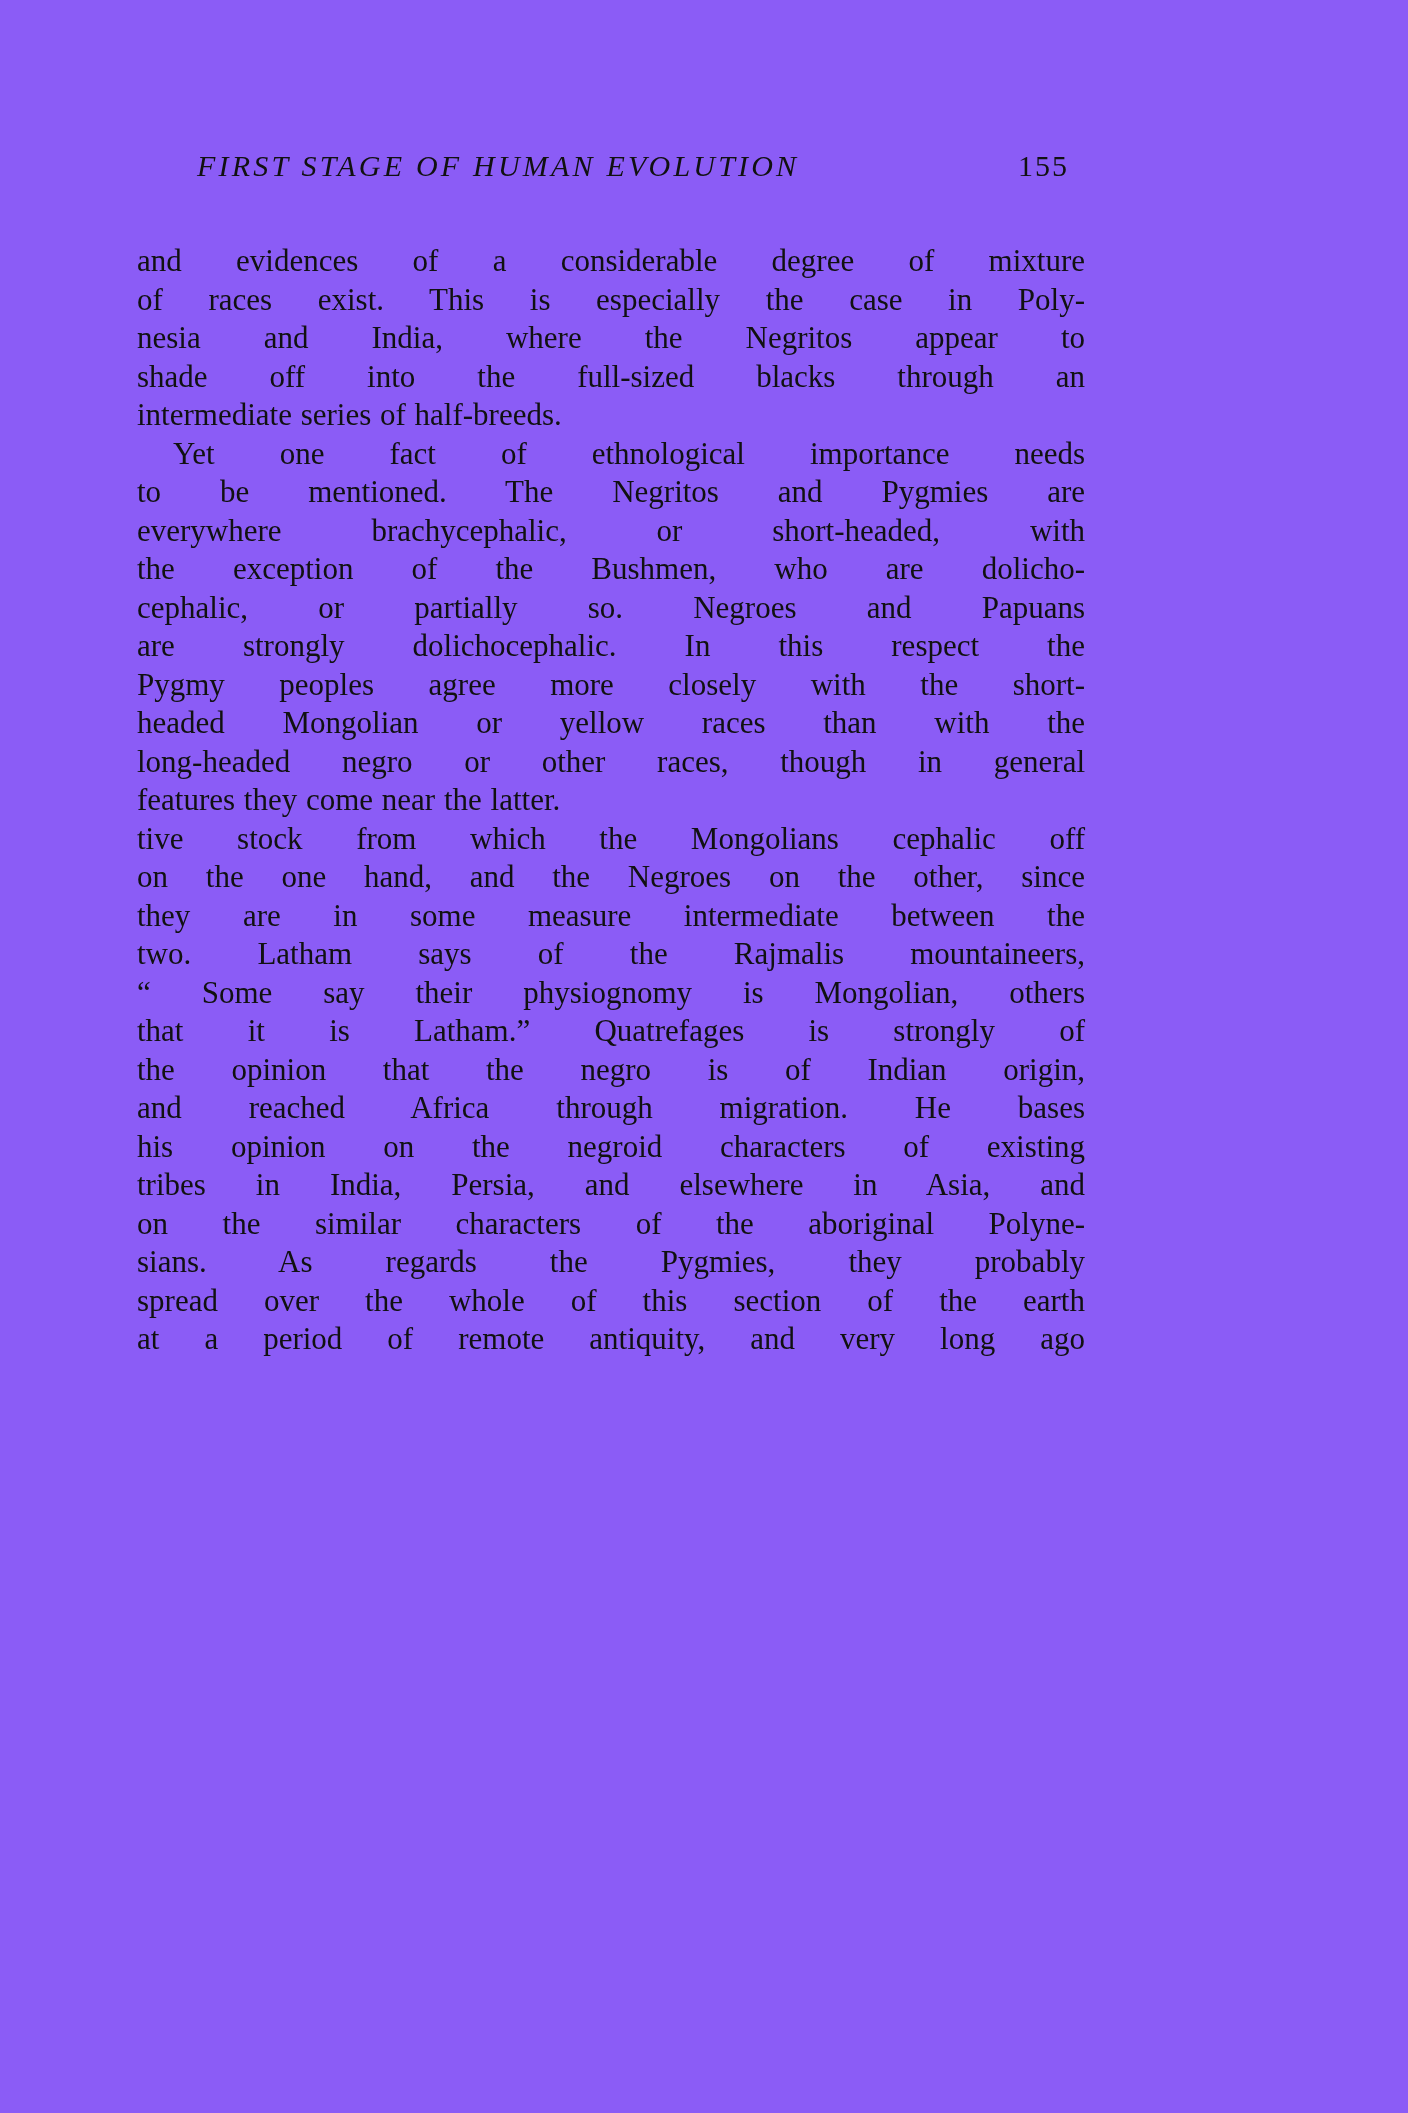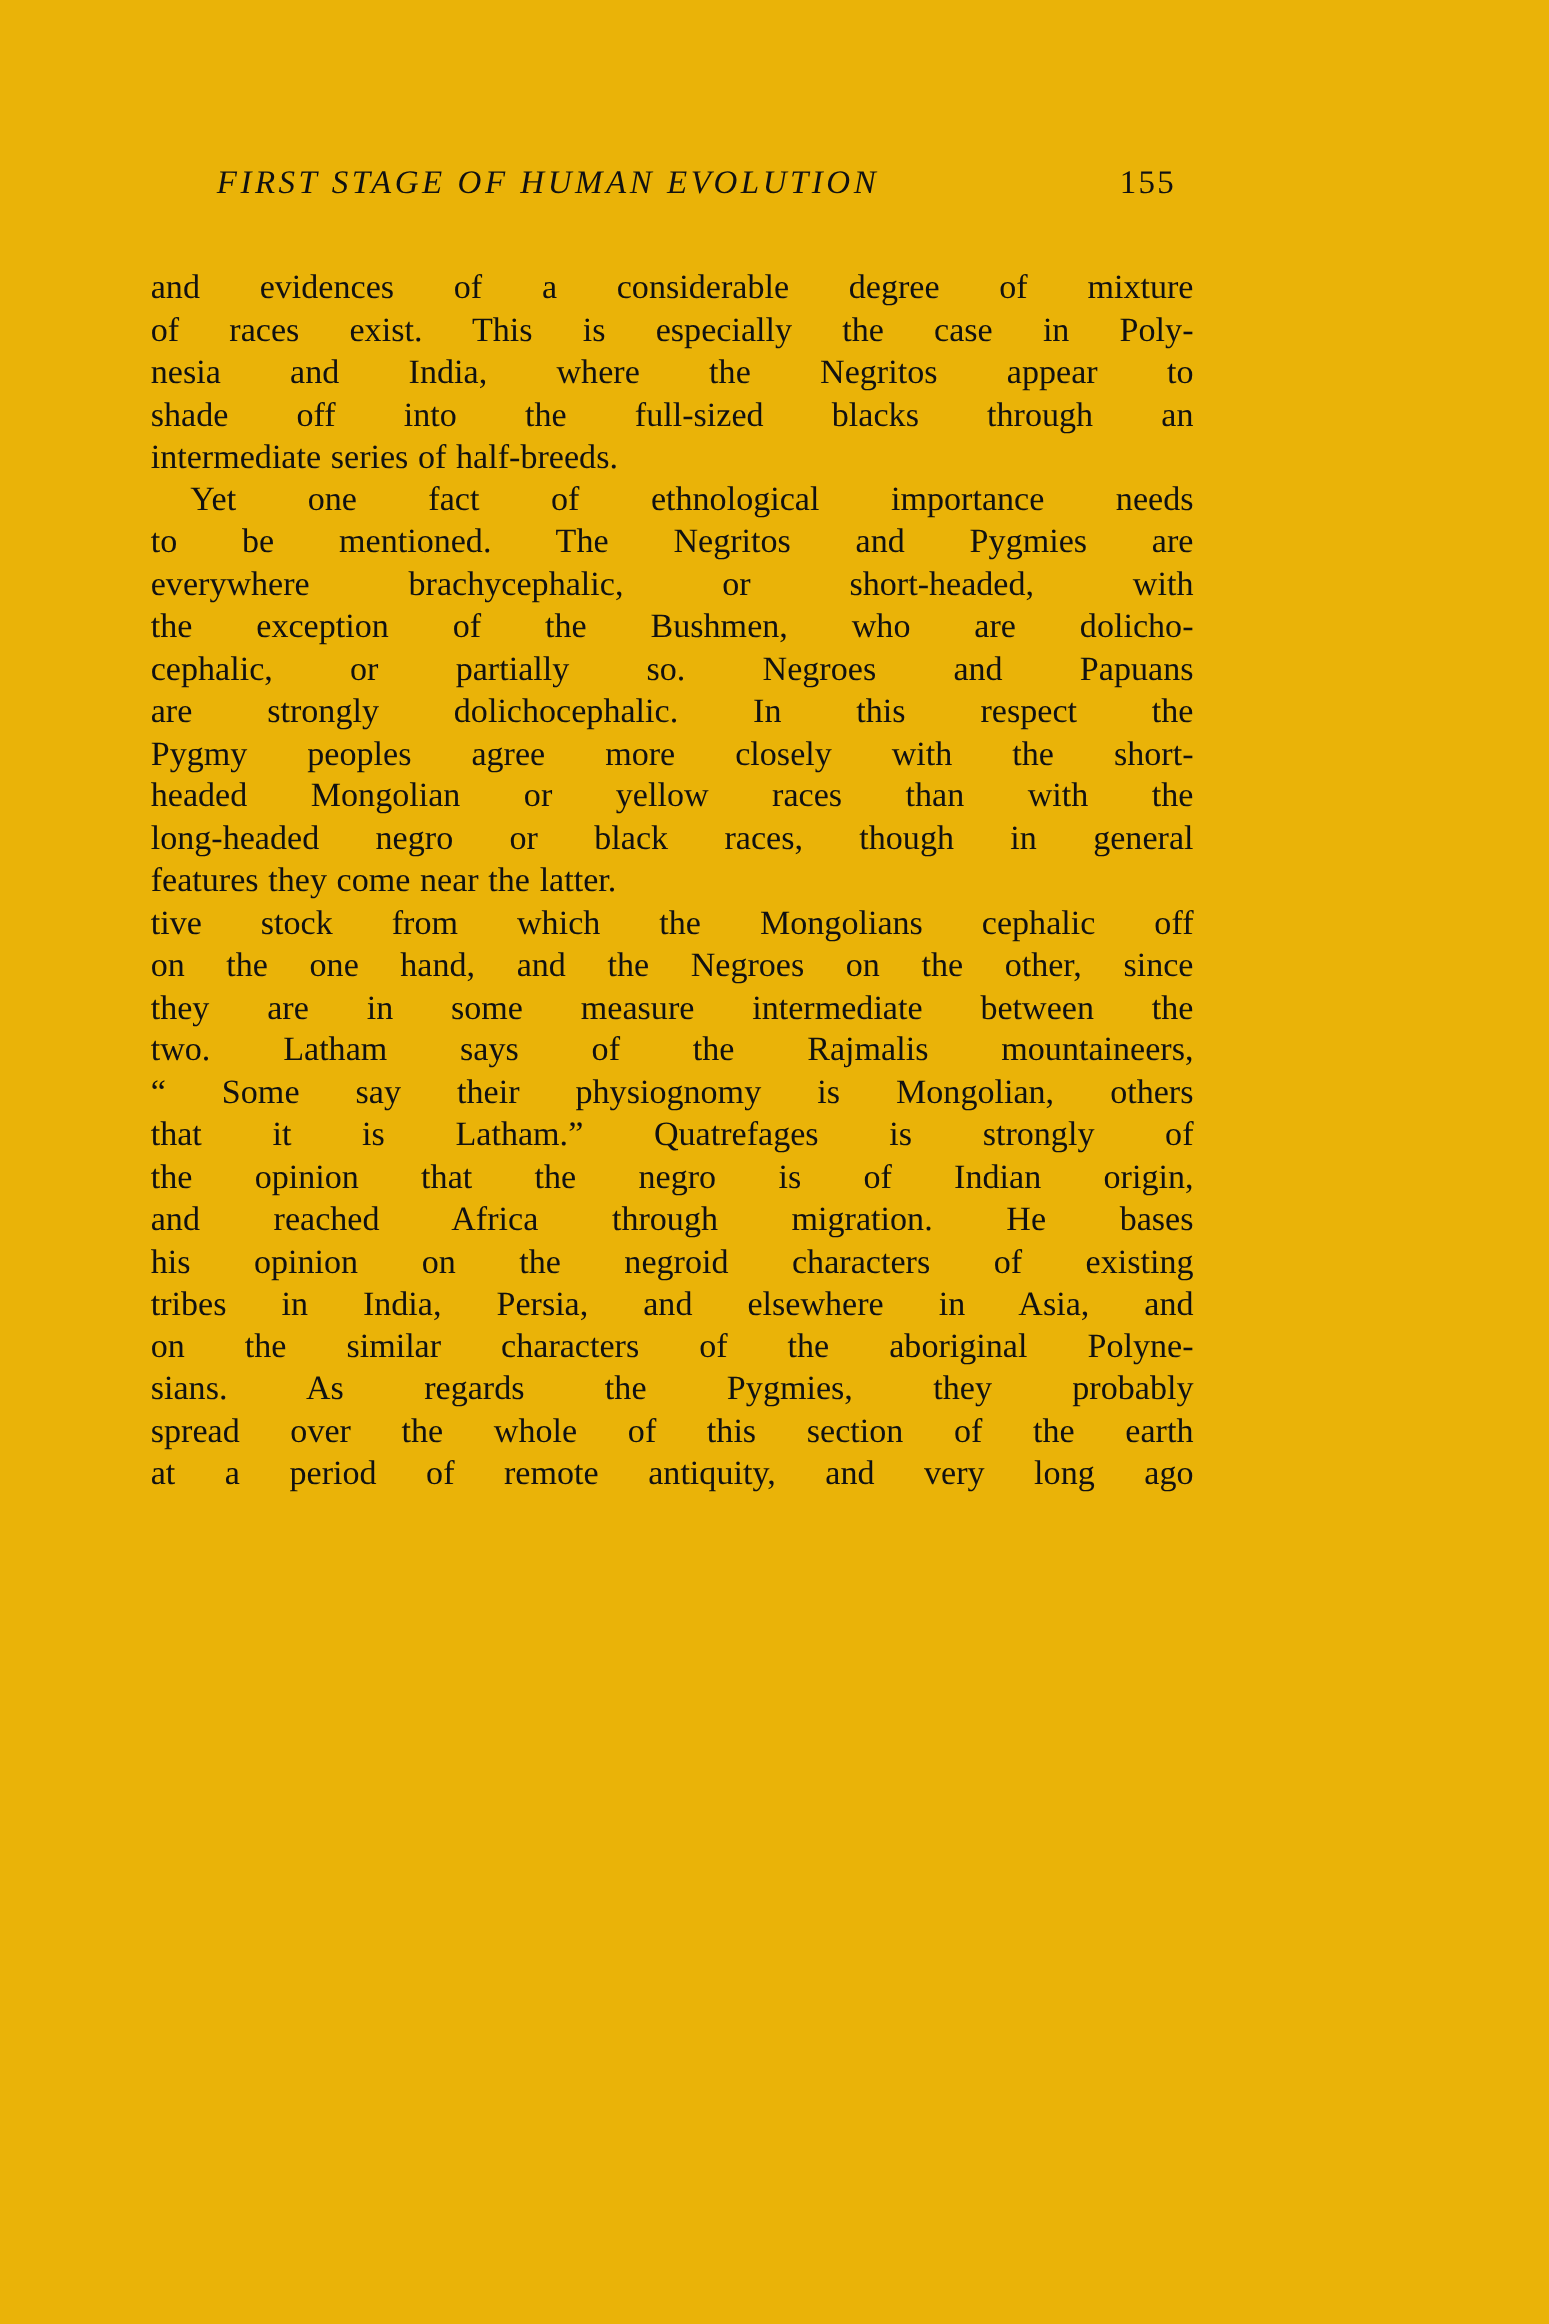--- a/index.html
+++ b/index.html
@@ -1,17 +1,17 @@
 <!DOCTYPE html>
 <html><head>
 <meta charset="utf-8">
 <style>
   html, body { margin: 0; padding: 0; background: #ffffff; }
   body { width: 1408px; height: 2113px; position: relative; overflow: hidden; }
-  .page { position: absolute; left: 0; top: 0; width: 1408px; height: 2113px; background: #eab308; }
+  .page { position: absolute; left: 0; top: 0; width: 1408px; height: 2113px; background: #8b5cf6; }
   .running-head {
     position: absolute; left: 121px; top: 146px; width: 948px; height: 40px;
     font-family: "Liberation Serif", "DejaVu Serif", serif;
     color: #111;
   }
   .running-title {
     position: absolute; left: 76px; top: 0; font-style: italic;
     font-size: 30px; letter-spacing: 3.2px; line-height: 40px;
   }
   .page-number {
@@ -45,21 +45,21 @@
     <div class="line">shade off into the full-sized blacks through an</div>
     <div class="line last">intermediate series of half-breeds.</div>
     <div class="line indent">Yet one fact of ethnological importance needs</div>
     <div class="line">to be mentioned.  The Negritos and Pygmies are</div>
     <div class="line">everywhere brachycephalic, or short-headed, with</div>
     <div class="line">the exception of the Bushmen, who are dolicho-</div>
     <div class="line">cephalic, or partially so.  Negroes and Papuans</div>
     <div class="line">are strongly dolichocephalic.  In this respect the</div>
     <div class="line">Pygmy peoples agree more closely with the short-</div>
     <div class="line">headed Mongolian or yellow races than with the</div>
-    <div class="line">long-headed negro or black races, though in general</div>
+    <div class="line">long-headed negro or other races, though in general</div>
     <div class="line last">features they come near the latter.</div>
     <div class="line">tive stock from which the Mongolians cephalic off</div>
     <div class="line">on the one hand, and the Negroes on the other, since</div>
     <div class="line">they are in some measure intermediate between the</div>
     <div class="line">two.  Latham says of the Rajmalis mountaineers,</div>
     <div class="line">“ Some say their physiognomy is Mongolian, others</div>
     <div class="line">that it is Latham.”  Quatrefages is strongly of</div>
     <div class="line">the opinion that the negro is of Indian origin,</div>
     <div class="line">and reached Africa through migration.  He bases</div>
     <div class="line">his opinion on the negroid characters of existing</div>

